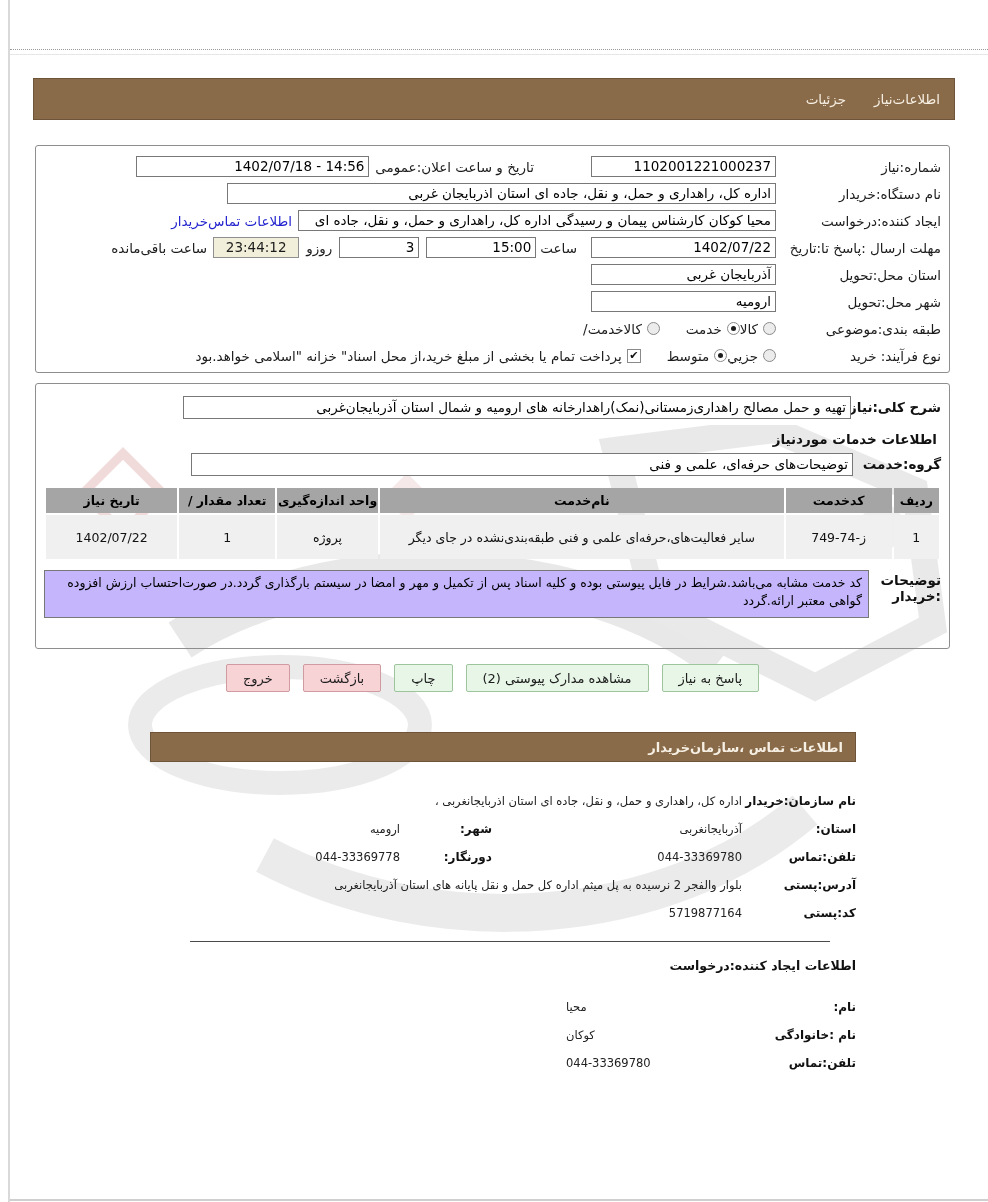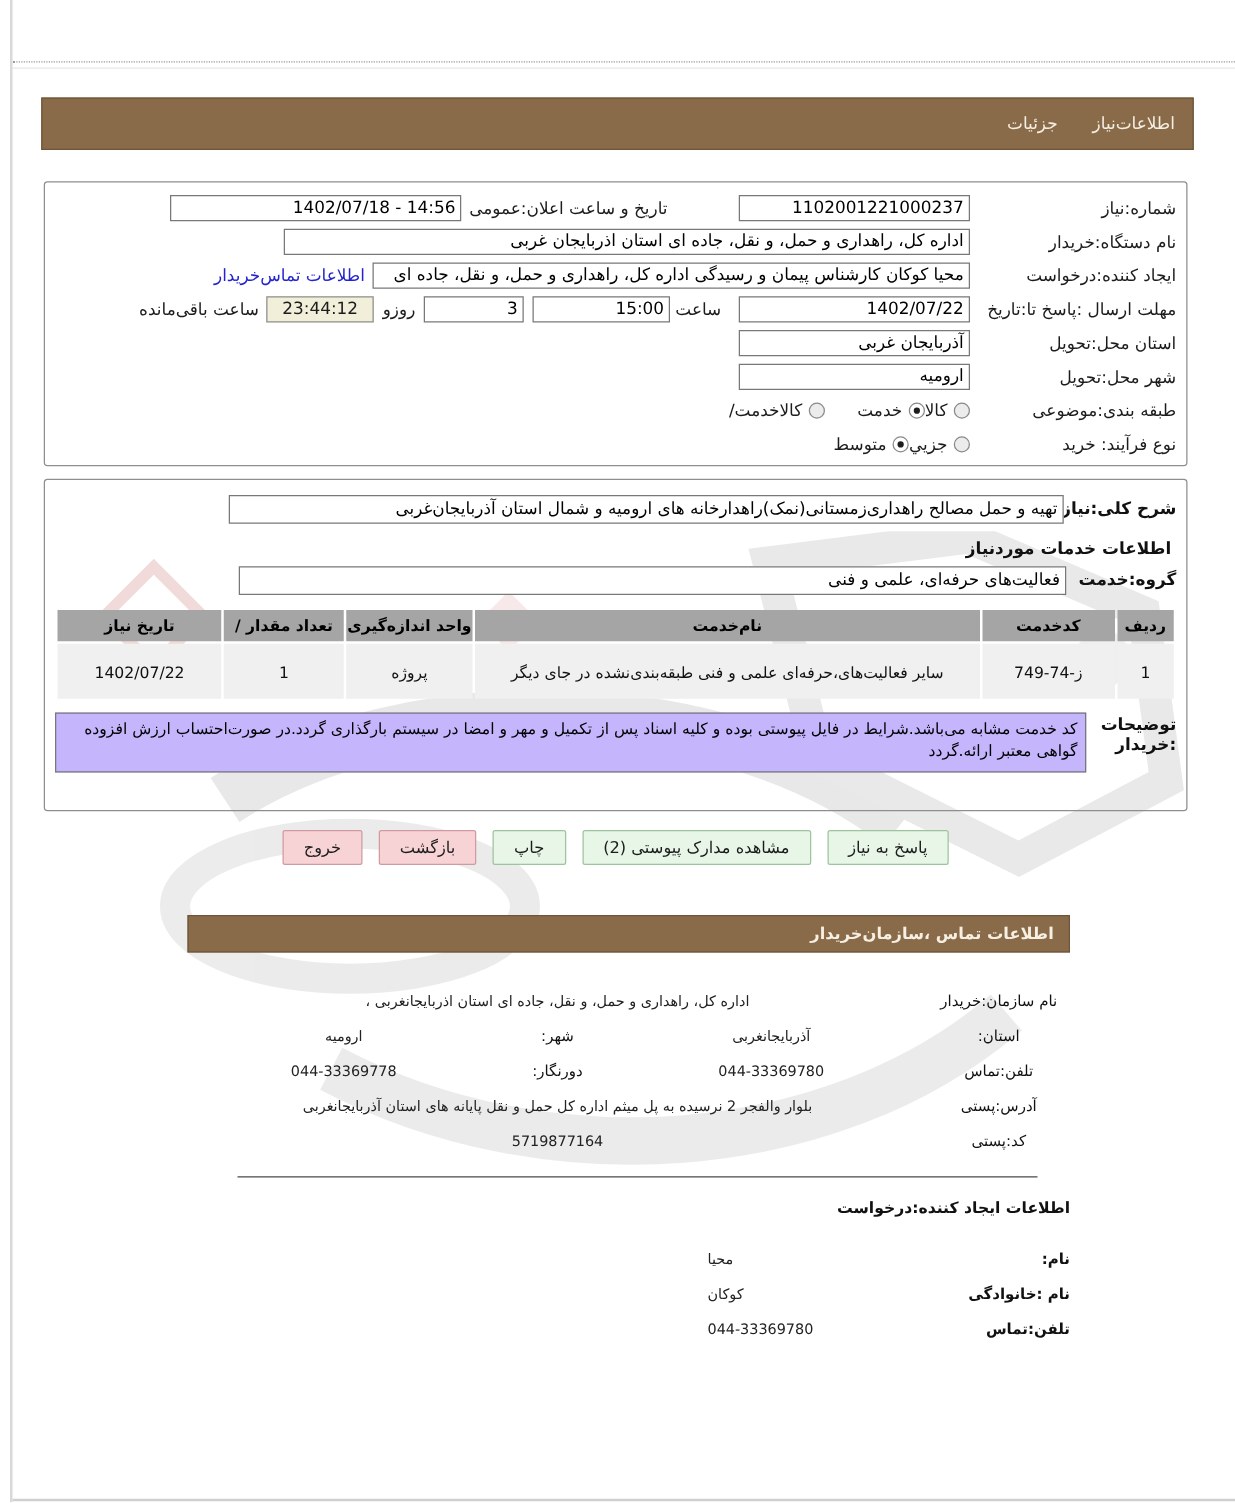--- a/index.html
+++ b/index.html
@@ -66,25 +66,25 @@
 
   
   #actions { position:absolute; left:35px; top:664px; width:915px; z-index:1;
              display:flex; justify-content:center; gap:13px; }
   .btn { height:28px; padding:0 16px; font-size:13px; font-family:"DejaVu Sans",sans-serif;
          border-radius:2px; display:flex; align-items:center; cursor:pointer; white-space:nowrap; }
   .btn.green { background:#e7f6e7; border:1px solid #9dc49d; color:#1c1c1c; }
   .btn.pink  { background:#f8d3d6; border:1px solid #cf9aa0; color:#1c1c1c; }
 
   
-  #contact { position:absolute; left:150px; top:732px; width:706px; z-index:1;text-align:center; }
+  #contact { position:absolute; left:150px; top:732px; width:706px; z-index:1; }
   #contact-bar { height:30px; display:flex; align-items:center; padding:0 12px; font-size:13px; font-weight:bold; }
   #contact-rows { margin-top:25px; }
   .crow { display:grid; grid-template-columns:114px 250px 92px 1fr; align-items:center; height:28px; }
-  .crow .clbl { font-weight:normal; font-size:12px; color:#111; white-space:nowrap; }
+  .crow .clbl { font-weight:bold; font-size:12px; color:#111; white-space:nowrap; }
   .crow .cval { font-size:11.5px; color:#222; white-space:nowrap; }
   .span3 { grid-column:2 / span 3; }
 
   #hr-line { position:absolute; left:190px; top:941px; width:640px; border-top:1px solid #4a4a4a; z-index:1; }
 
   
   #creator { position:absolute; left:150px; top:958px; width:706px; z-index:1; }
   #creator-heading { text-align:right; padding-left:10px; font-weight:bold; font-size:12.5px; color:#111; }
   #creator-rows { margin-top:20px; }
   .krow { display:grid; grid-template-columns:120px 180px; align-items:center; height:28px; }
@@ -170,32 +170,36 @@
     <div class="row">
       <span class="lbl">نوع فرآیند: خرید</span>
       <span class="ogroup" style="margin-left:0;">
         <span class="radio"></span>
         <span class="opt-lbl">جزیي</span>
       </span>
       <span class="ogroup">
         <span class="radio checked"></span>
         <span class="opt-lbl">متوسط</span>
       </span>
+      <span class="ogroup">
+        <span class="checkbox checked"></span>
+        <span class="opt-lbl">پرداخت تمام یا بخشی از مبلغ خرید،از محل اسناد" خزانه "اسلامی خواهد.بود</span>
+      </span>
     </div>
   </div>
 
   <div id="panel2" class="panel">
     <div class="p2row">
       <span id="desc-lbl" class="p2lbl">شرح کلی:نیاز</span>
       <span class="ibox w668" style="height:23px;line-height:21px;">تهیه و حمل مصالح راهداری‌زمستانی(نمک)راهدارخانه های ارومیه و شمال استان آذربایجان‌غربی</span>
     </div>
     <div id="services-heading">اطلاعات خدمات موردنیاز</div>
     <div class="p2row">
       <span id="group-lbl" class="p2lbl">گروه:خدمت</span>
-      <span class="ibox w662" style="height:23px;line-height:21px;">فعالیت‌های حرفه‌ای، علمی و فنی</span>
+      <span class="ibox w662" style="height:23px;line-height:21px;">توضیحات‌های حرفه‌ای، علمی و فنی</span>
     </div>
     <table class="svc">
       <thead>
         <tr>
           <th class="c0">ردیف</th>
           <th class="c1">کدخدمت</th>
           <th class="c2">نام‌خدمت</th>
           <th class="c3">واحد اندازه‌گیری</th>
           <th class="c4">تعداد مقدار /</th>
           <th class="c5">تاریخ نیاز</th>

